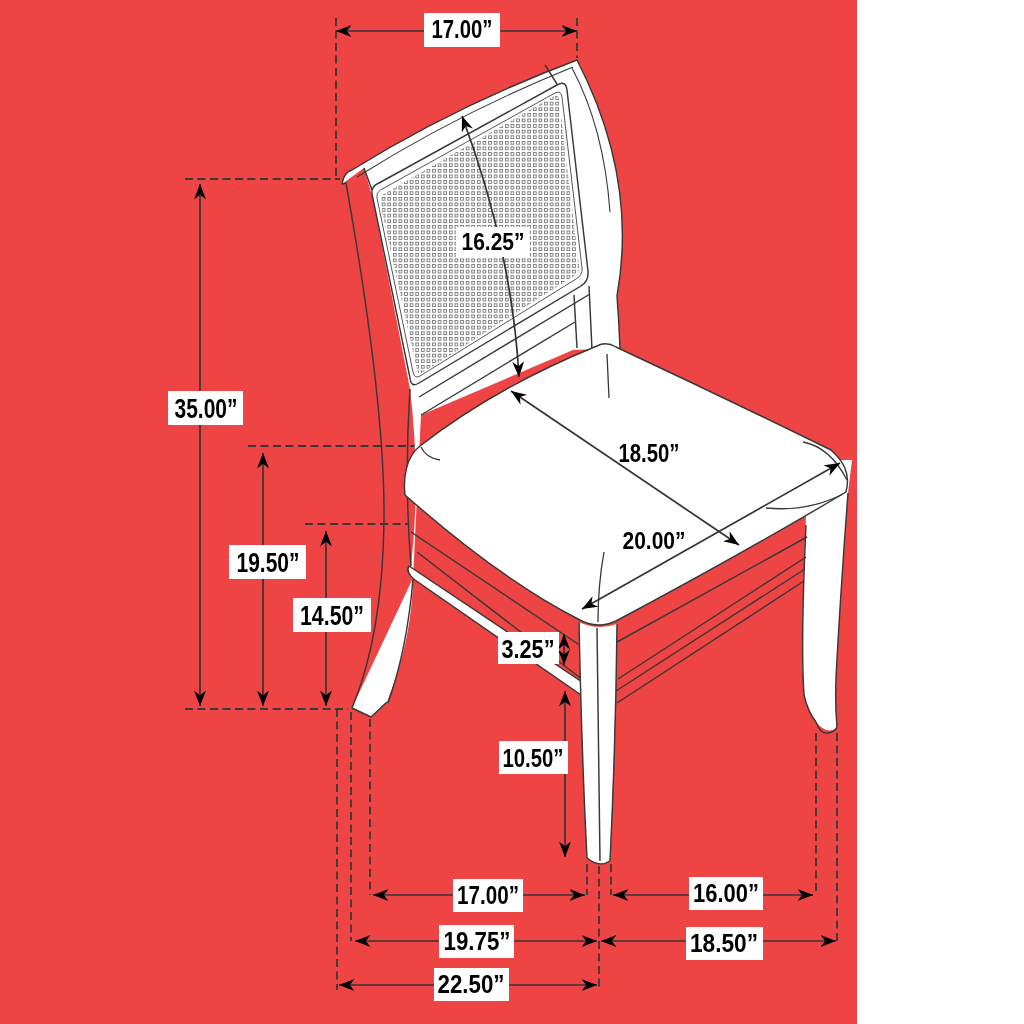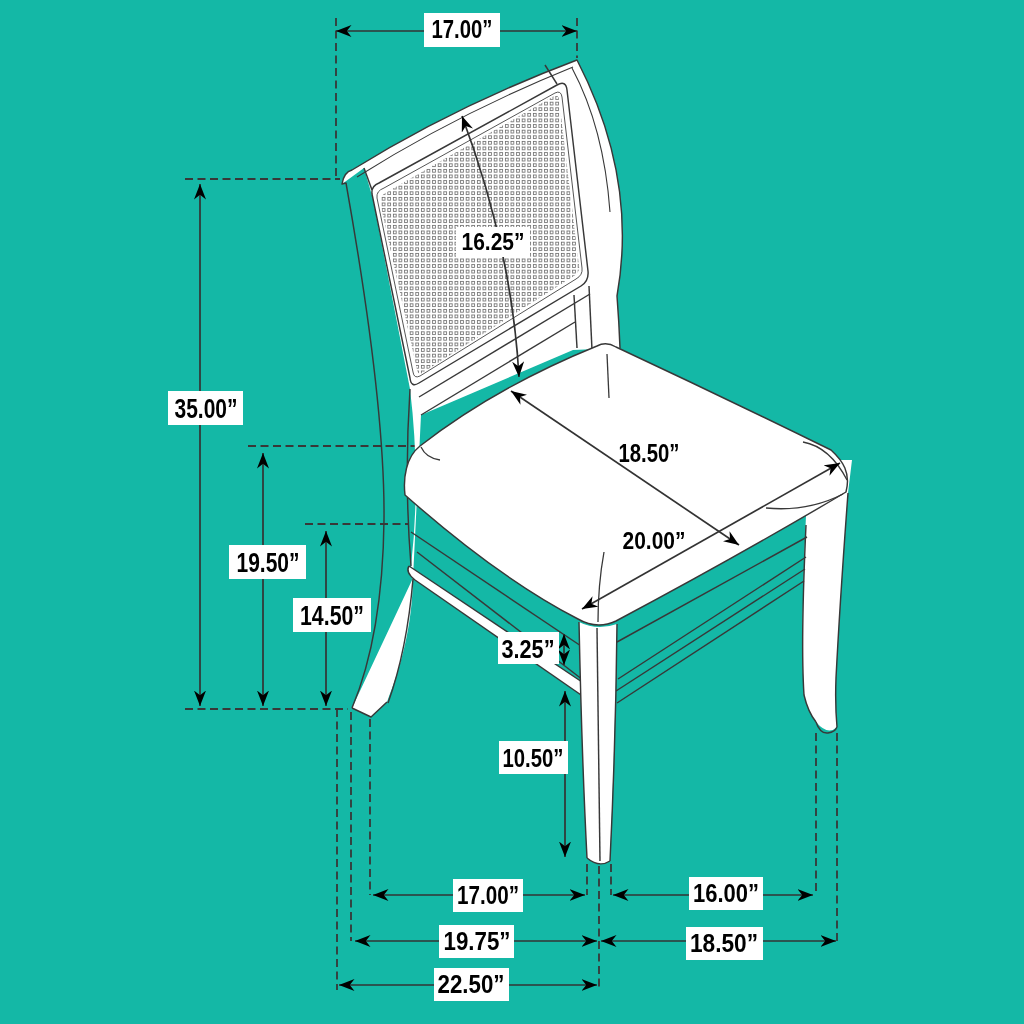--- a/index.html
+++ b/index.html
@@ -1,16 +1,16 @@
 <!DOCTYPE html>
 <html><head>
 <meta charset="utf-8">
 <style>
   html,body{margin:0;padding:0;background:#fff;}
-  #stage{width:1024px;height:1024px;position:relative;background:#14b8a6;}
+  #stage{width:857px;height:1024px;position:relative;background:#ef4444;}
   text{font-family:"Liberation Sans",sans-serif;font-weight:bold;fill:#000;}
 </style>
 </head>
 <body>
 <div id="stage">
 <svg width="1024" height="1024" viewBox="0 0 1024 1024">
 <defs>
   <marker id="ah" viewBox="0 0 15.5 12" refX="15.5" refY="6" markerWidth="15.5" markerHeight="12" markerUnits="userSpaceOnUse" orient="auto-start-reverse">
     <path d="M15.5,6 L0,0 L4.7,6 L0,12 Z" fill="#000"></path>
   </marker>

